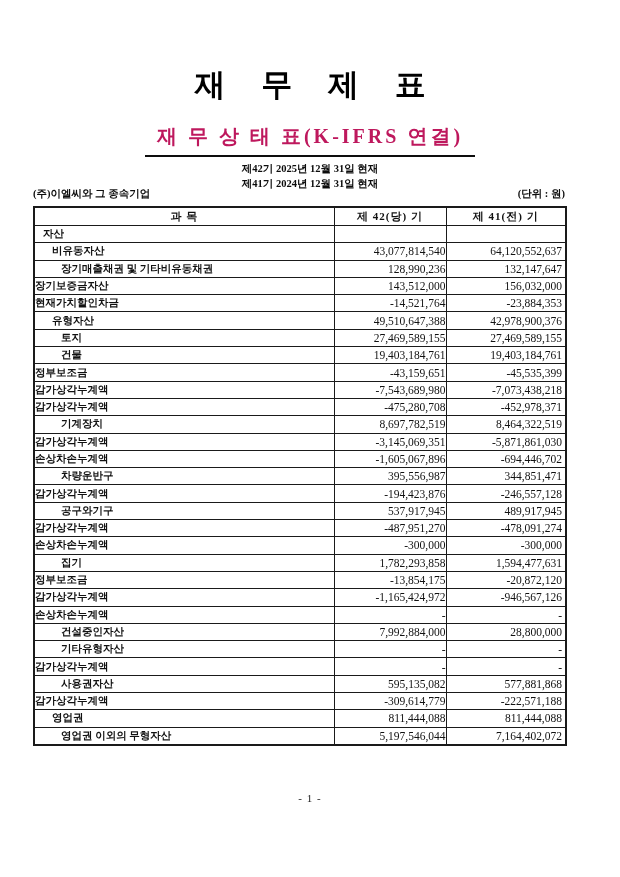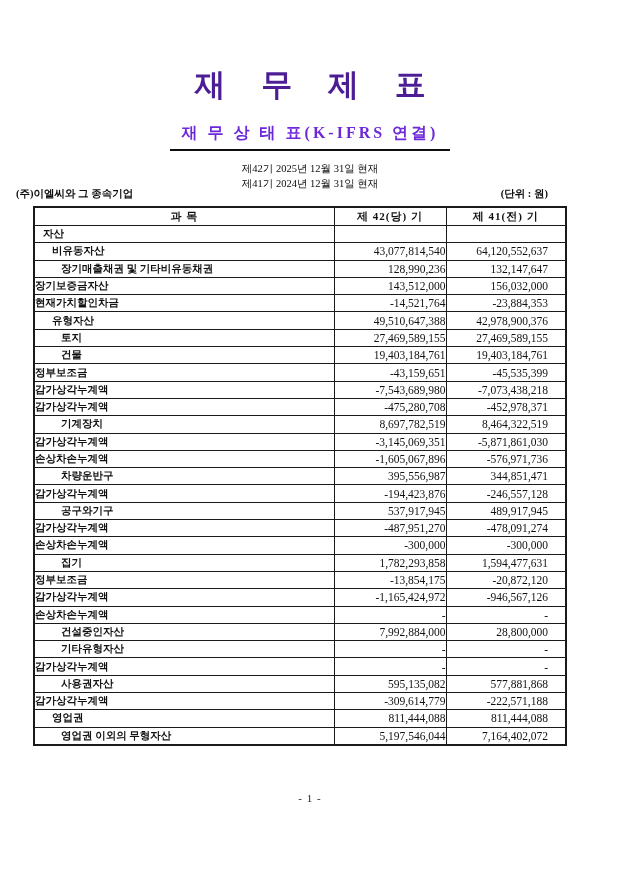--- a/index.html
+++ b/index.html
@@ -4,53 +4,53 @@
 <style>
   html,body{margin:0;padding:0;}
   body{
     width:620px;height:877px;background:#ffffff;position:relative;
     font-family:"Liberation Serif","DejaVu Serif",serif;color:#111;
     overflow:hidden;
   }
   .doc-title{
     position:absolute;top:64px;left:0;width:620px;text-align:center;
     font-size:31px;font-weight:bold;letter-spacing:14px;text-indent:14px;
-    color:#4c1d95;
+    color:#000000;
   }
   .subtitle-wrap{position:absolute;top:123px;left:0;width:620px;text-align:center;}
   .subtitle{
-    display:inline-block;font-size:16px;font-weight:bold;letter-spacing:3px;
-    padding:0 12px 5px 12px;border-bottom:2px solid #0d0d0d;color:#6d28d9;
+    display:inline-block;font-size:20px;font-weight:bold;letter-spacing:3px;
+    padding:0 12px 5px 12px;border-bottom:2px solid #0d0d0d;color:#be185d;
   }
   .periods{
     position:absolute;top:161px;left:0;width:620px;text-align:center;
-    font-size:10.5px;font-weight:normal;line-height:15px;color:#0d0d0d;
+    font-size:10.5px;font-weight:bold;line-height:15px;color:#0d0d0d;
   }
   .meta-row{
-    position:absolute;top:187px;left:16px;width:532px;
+    position:absolute;top:187px;left:33px;width:532px;
     display:flex;justify-content:space-between;align-items:flex-end;
     font-size:10.5px;font-weight:bold;color:#0d0d0d;
   }
   table.fs{
     position:absolute;top:206px;left:33px;width:532px;
     border-collapse:collapse;table-layout:fixed;
     border:2px solid #1a1a1a;
   }
   table.fs th, table.fs td{
     border:1px solid #1a1a1a;padding:0;vertical-align:middle;
     overflow:hidden;white-space:nowrap;
   }
   table.fs th{
     height:17px;font-size:11px;font-weight:bold;text-align:center;
     letter-spacing:1px;
   }
   table.fs td{height:16.3px;}
   td.label{font-size:10.5px;font-weight:bold;text-align:left;}
   td.num{font-size:11.5px;text-align:right;padding-right:5px;font-weight:normal;}
-  td.num.c41{padding-right:17px;}
+  td.num.c41{padding-right:3px;}
   td.label.ind-0{padding-left:8px;}
   td.label.ind-1{padding-left:17px;}
   td.label.ind-2{padding-left:26px;}
   td.label.ind-3{}
   .page-number{
     position:absolute;top:792px;left:0;width:620px;text-align:center;
     font-size:11px;letter-spacing:1px;color:#222;
   }
 </style>
 </head>
@@ -147,21 +147,21 @@
         <td class="num c41">8,464,322,519</td>
       </tr>
       <tr>
         <td class="label ind-3">감가상각누계액</td>
         <td class="num c42">-3,145,069,351</td>
         <td class="num c41">-5,871,861,030</td>
       </tr>
       <tr>
         <td class="label ind-3">손상차손누계액</td>
         <td class="num c42">-1,605,067,896</td>
-        <td class="num c41">-576,971,736</td>
+        <td class="num c41">-694,446,702</td>
       </tr>
       <tr>
         <td class="label ind-2">차량운반구</td>
         <td class="num c42">395,556,987</td>
         <td class="num c41">344,851,471</td>
       </tr>
       <tr>
         <td class="label ind-3">감가상각누계액</td>
         <td class="num c42">-194,423,876</td>
         <td class="num c41">-246,557,128</td>

